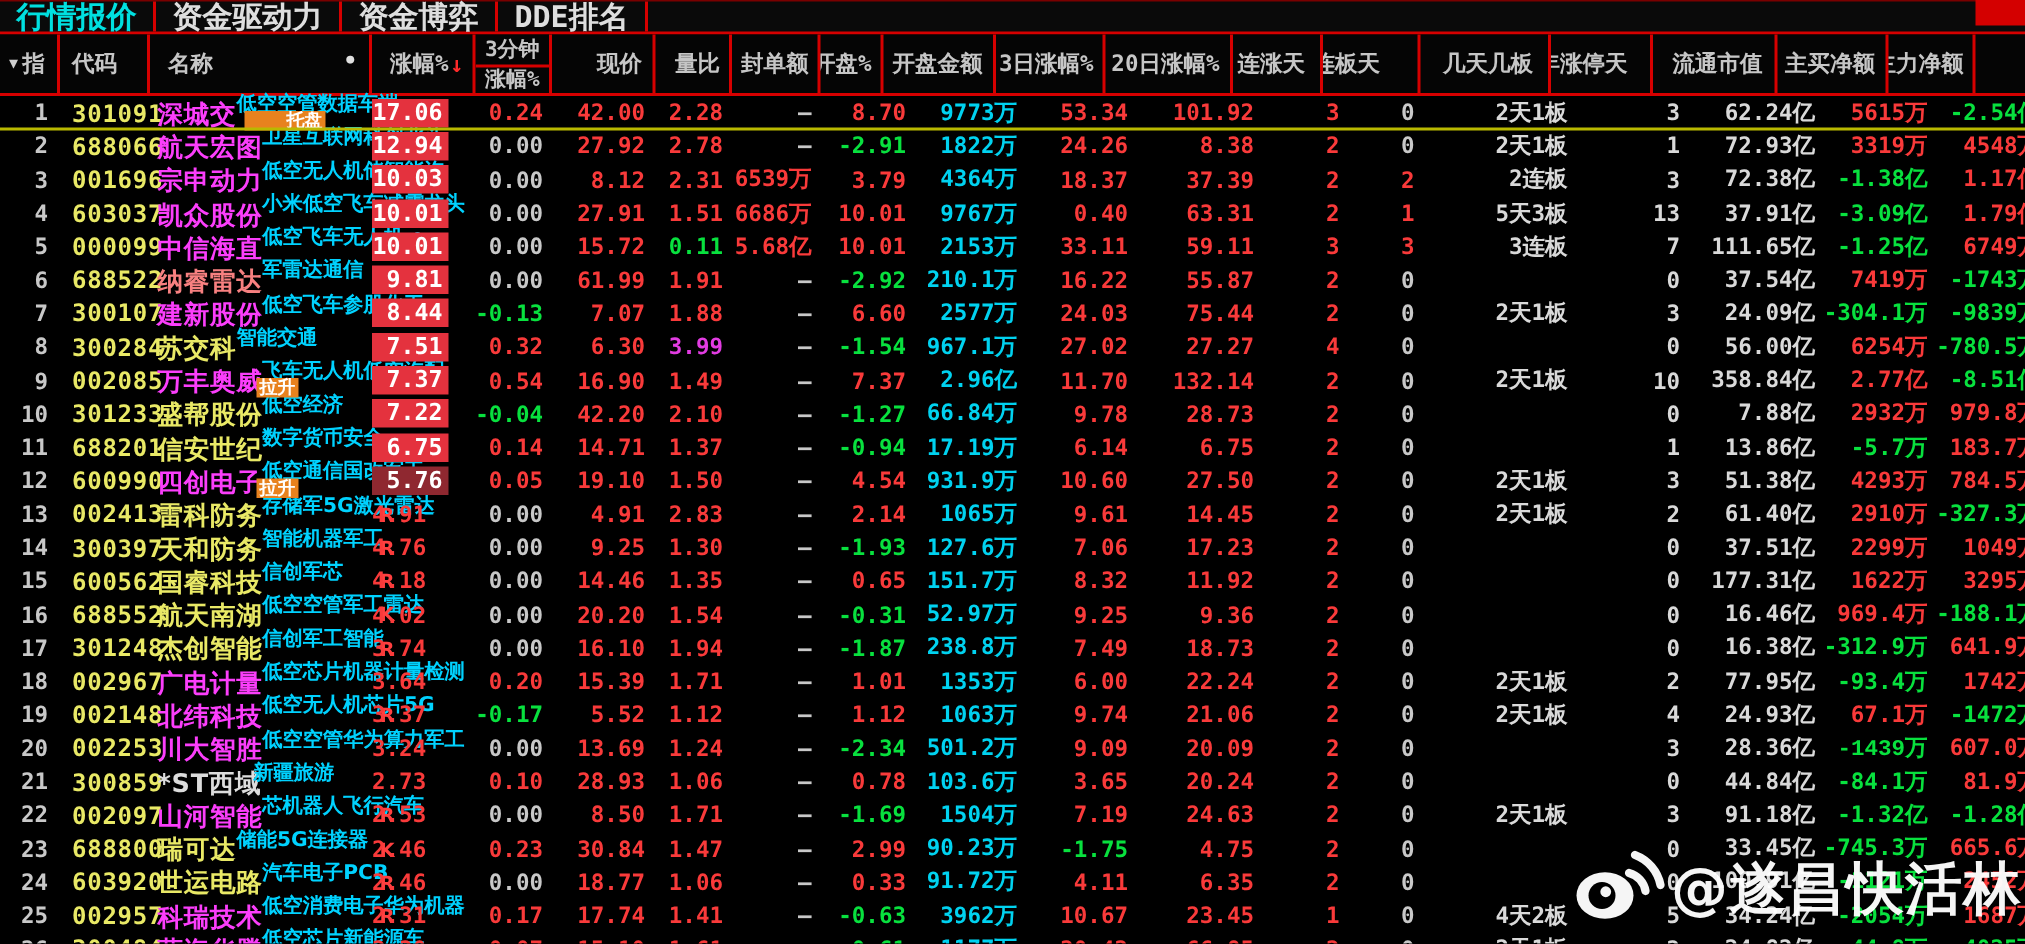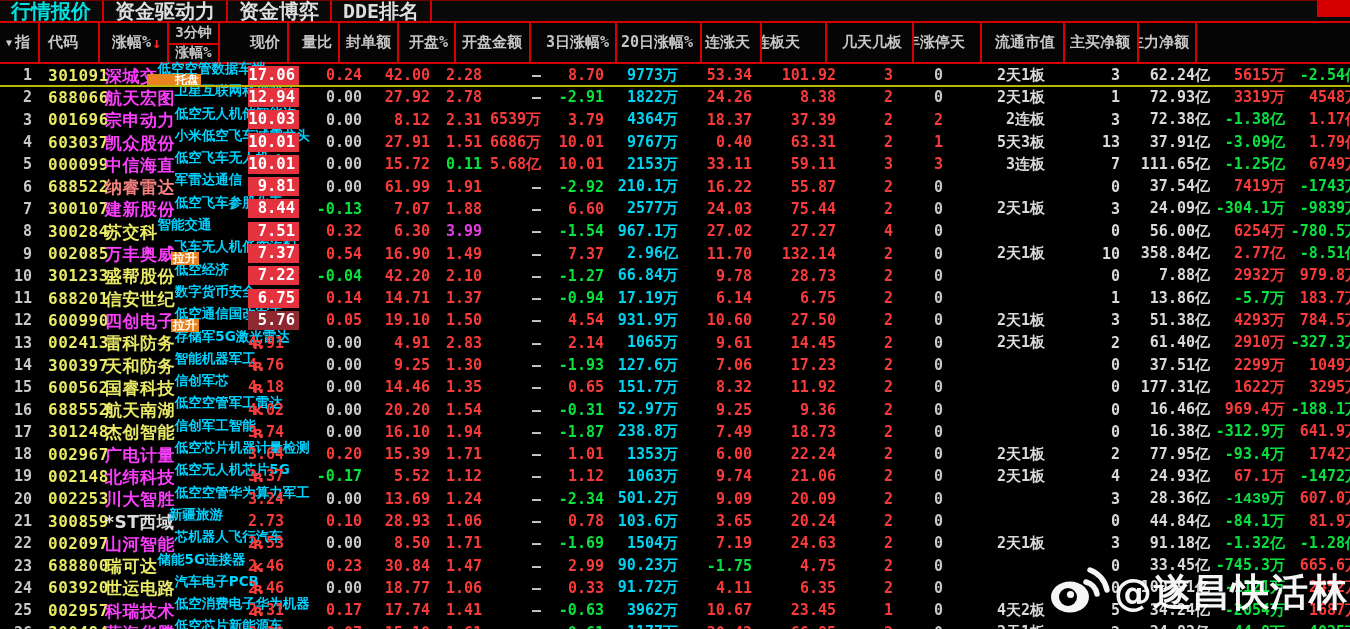--- a/index.html
+++ b/index.html
@@ -75,44 +75,48 @@
   </div>
 <div id="corner-block"></div>
 <div id="header">
     <div class="hcell h-left" style="width: 40px;">
       <span class="caret">▼</span>
       <span class="hlab">指</span>
     </div>
     <div class="hcell h-left" style="width: 60px;">
       <span class="hlab" style="padding-left: 8px;">代码</span>
     </div>
+    <div class="hcell h-left" style="width: 148px;">
+      <span class="hlab" style="padding-left: 12px;">名称</span>
+      <span class="hbullet">•</span>
+    </div>
     <div class="hcell h-right" style="width: 69px; padding-right: 6px;">
       <span class="hlab">涨幅%</span>
       <span class="harrow">↓</span>
     </div>
     <div class="hcell h-2line" style="width: 51px;">
       <div class="half">3分钟</div>
       <div class="half b">涨幅%</div>
     </div>
     <div class="hcell h-right" style="width: 69px; padding-right: 7px;">
       <span class="hlab">现价</span>
     </div>
     <div class="hcell h-right" style="width: 51px; padding-right: 6px;">
       <span class="hlab">量比</span>
     </div>
     <div class="hcell h-right" style="width: 59px; padding-right: 6px;">
       <span class="hlab">封单额</span>
     </div>
-    <div class="hcell h-right" style="width: 57px; padding-right: 6px;">
+    <div class="hcell h-right" style="width: 42px; padding-right: 6px;">
       <span class="hlab">开盘%</span>
     </div>
     <div class="hcell h-right" style="width: 75px; padding-right: 7px;">
       <span class="hlab">开盘金额</span>
     </div>
-    <div class="hcell h-right" style="width: 86px; padding-right: 6px;">
+    <div class="hcell h-right" style="width: 73px; padding-right: 6px;">
       <span class="hlab">3日涨幅%</span>
     </div>
     <div class="hcell h-right" style="width: 85px; padding-right: 7px;">
       <span class="hlab">20日涨幅%</span>
     </div>
     <div class="hcell h-right" style="width: 60px; padding-right: 10px;">
       <span class="hlab">连涨天</span>
     </div>
     <div class="hcell h-right" style="width: 65px; padding-right: 25px;">
       <span class="hlab">连板天</span>
@@ -137,21 +141,21 @@
     <div class="row">
       <div class="cell a-r" style="width: 40px; padding-right: 8px;">
         <span class="rownum">1</span>
       </div>
       <div class="cell a-l" style="width: 60px; padding-left: 8px;">
         <span class="code">301091</span>
       </div>
       <div class="cell a-l" style="width: 148px;">
         <span class="nm n-m" style="padding-left: 5px;">深城交</span>
         <span class="ann" style="left: 57.6px;">低空空管数据车端</span>
-        <span class="tag" style="left: 47px; padding-left: 28px;">托盘</span>
+        <span class="tag" style="left: 63px; padding-left: 28px;">托盘</span>
       </div>
       <div class="cell a-l a-r" style="width: 69px;">
         <span class="ltr">R</span>
         <span class="badge">17.06</span>
       </div>
       <div class="cell a-r" style="width: 51px; padding-right: 6px;">
         <span class="red">0.24</span>
       </div>
       <div class="cell a-r" style="width: 69px; padding-right: 7px;">
         <span class="red">42.00</span>

